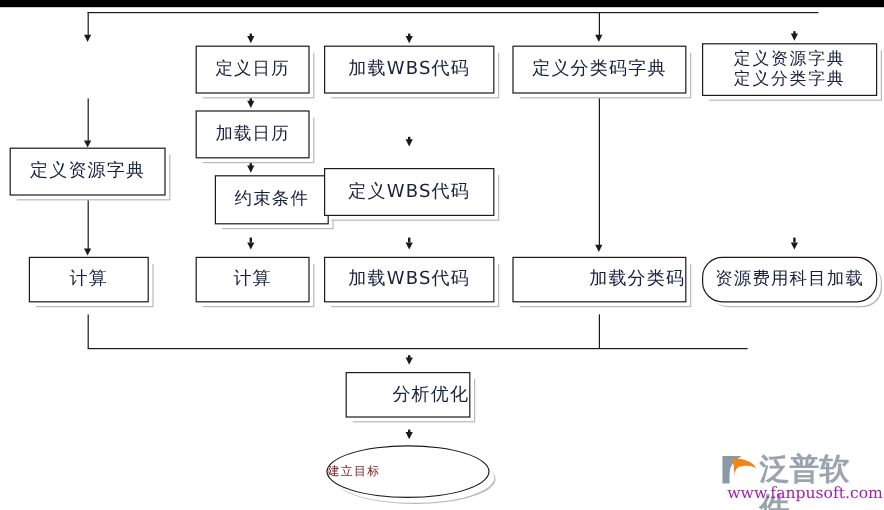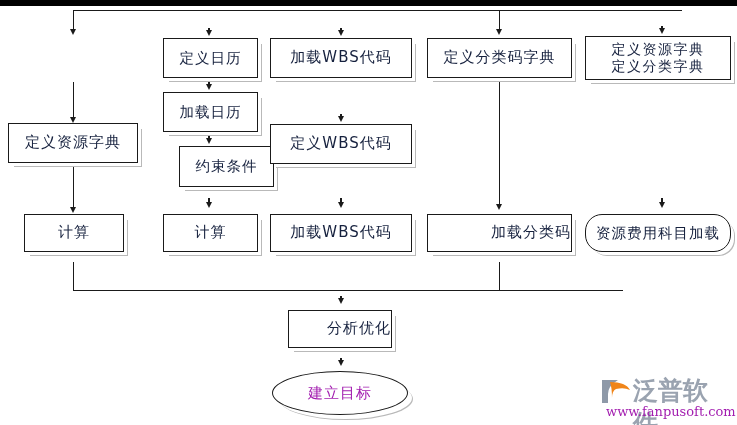--- a/index.html
+++ b/index.html
@@ -31,22 +31,22 @@
   .node.small{font-size:14.5px;}
 
   
   .ellipse{
     position:absolute;
     background:#ffffff;
     border:1.2px solid #1a1a1a;
     border-radius:50%;
     box-shadow:5px 5px 0 -1px #ffffff, 6px 6px 0 -1px #b9b9b9;
     box-sizing:border-box;
-    display:flex;align-items:center;justify-content:center;
-    color:#a21caf;font-size:15px;letter-spacing:1px;
+    display:flex;align-items:center;
+    color:#7f1d1d;font-size:10px;letter-spacing:1px;
   }
 
   
   .hline{position:absolute;height:0;border-top:1.6px solid #1a1a1a;}
   .vline{position:absolute;width:0;border-left:1.6px solid #1a1a1a;}
 
   
   .arrow{position:absolute;width:0;height:0;
     border-left:3px solid transparent;
     border-right:3px solid transparent;
@@ -115,21 +115,21 @@
   </div>
 
   <div class="tick" style="left:340px;top:28px;"></div>
   <div class="arrow" style="left:338px;top:30px;"></div>
   <div class="node" style="left:270px;top:38px;width:142px;height:40px;">
     <span>加载WBS代码</span>
   </div>
 
   <div class="tick" style="left:340px;top:114px;"></div>
   <div class="arrow" style="left:338px;top:116px;"></div>
-  <div class="node" style="left:270px;top:124px;width:142px;height:40px;">
+  <div class="node" style="left:270px;top:140px;width:142px;height:40px;">
     <span>定义WBS代码</span>
   </div>
 
   <div class="tick" style="left:340px;top:198px;"></div>
   <div class="arrow" style="left:338px;top:202px;"></div>
   <div class="node" style="left:427px;top:38px;width:145px;height:40px;">
     <span>定义分类码字典</span>
   </div>
 
   <div class="node" style="left:270px;top:214px;width:142px;height:38px;">

